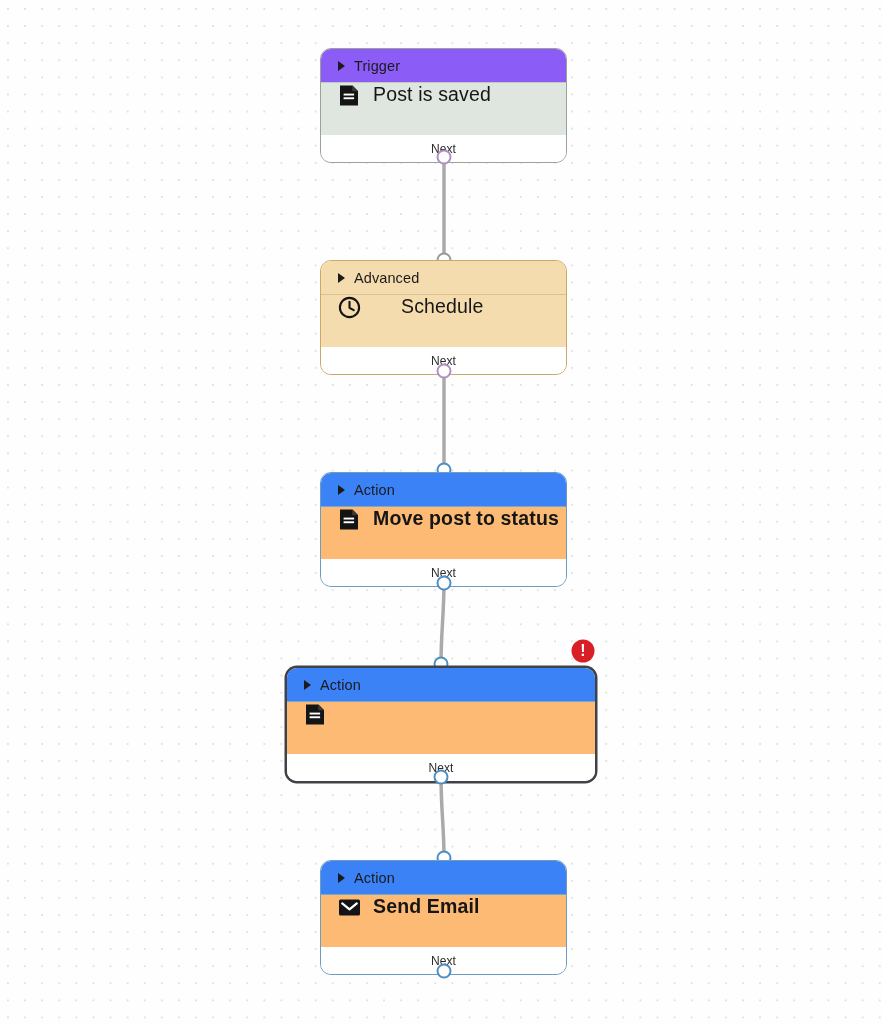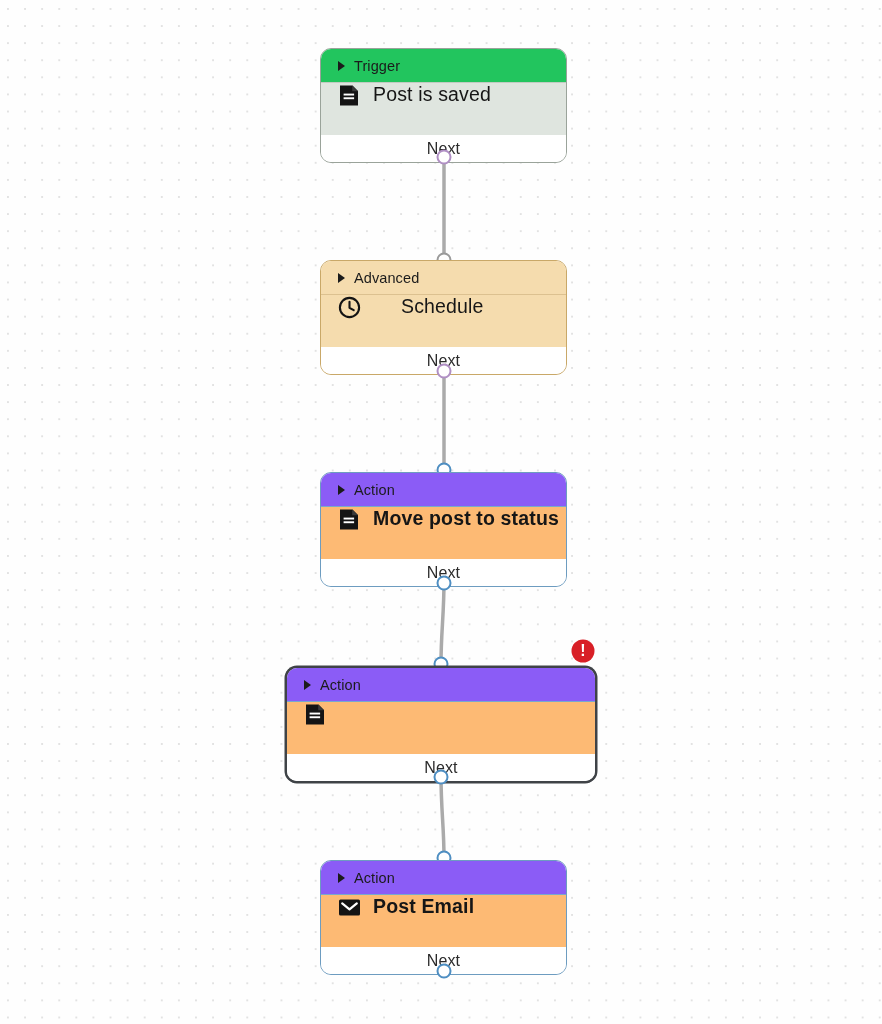--- a/index.html
+++ b/index.html
@@ -83,36 +83,36 @@
     color: #161616;
     white-space: nowrap;
     letter-spacing: 0.15px;
   }
   .node-footer {
     background: #ffffff;
     height: 27px;
     display: flex;
     align-items: center;
     justify-content: center;
-    font-size: 16px;
+    font-size: 12px;
     color: #2b2b2b;
     letter-spacing: 0.1px;
   }
 
   
-  .theme-trigger  .node-header { background: #22c55e; }
+  .theme-trigger  .node-header { background: #8b5cf6; }
   .theme-trigger  .node-body   { background: #dfe5df; }
   .theme-trigger  .node-divider{ background: #c2cbc2; }
 
   .theme-advanced .node-header { background: #f5dcae; }
   .theme-advanced .node-body   { background: #f5dcae; gap: 28px; }
   .theme-advanced .node-divider{ background: #dcc190; }
   .theme-advanced              { border-color: #c9a868; }
 
-  .theme-action   .node-header { background: #8b5cf6; }
+  .theme-action   .node-header { background: #3b82f6; }
   .theme-action   .node-body   { background: #fdba74; font-weight: bold; }
   .theme-action   .node-divider{ background: #79a9cd; }
   .theme-action                { border-color: #6d9cc0; }
 
   
   .port {
     position: absolute;
     width: 15px;
     height: 15px;
     box-sizing: border-box;
@@ -252,19 +252,19 @@
       <span>Action</span>
     </div>
     <div class="node-divider"></div>
     <div class="node-body">
       <span class="node-icon">
         <svg width="23" height="19" viewBox="0 0 23 19">
           <rect x="1" y="1.5" width="21" height="16" rx="1.5" fill="#141414"></rect>
           <path d="M4.2 5.4 L11.5 11.4 L18.8 5.4" fill="none" stroke="#ffffff" stroke-width="2.2" stroke-linecap="round" stroke-linejoin="round"></path>
         </svg>
       </span>
-      <span class="node-title">Post Email</span>
+      <span class="node-title">Send Email</span>
     </div>
     <div class="node-footer">Next</div>
   </div>
   <div class="port port-out blue" style="left:444px; top:971px;"></div>
 
 </div>
 
 </body></html>

